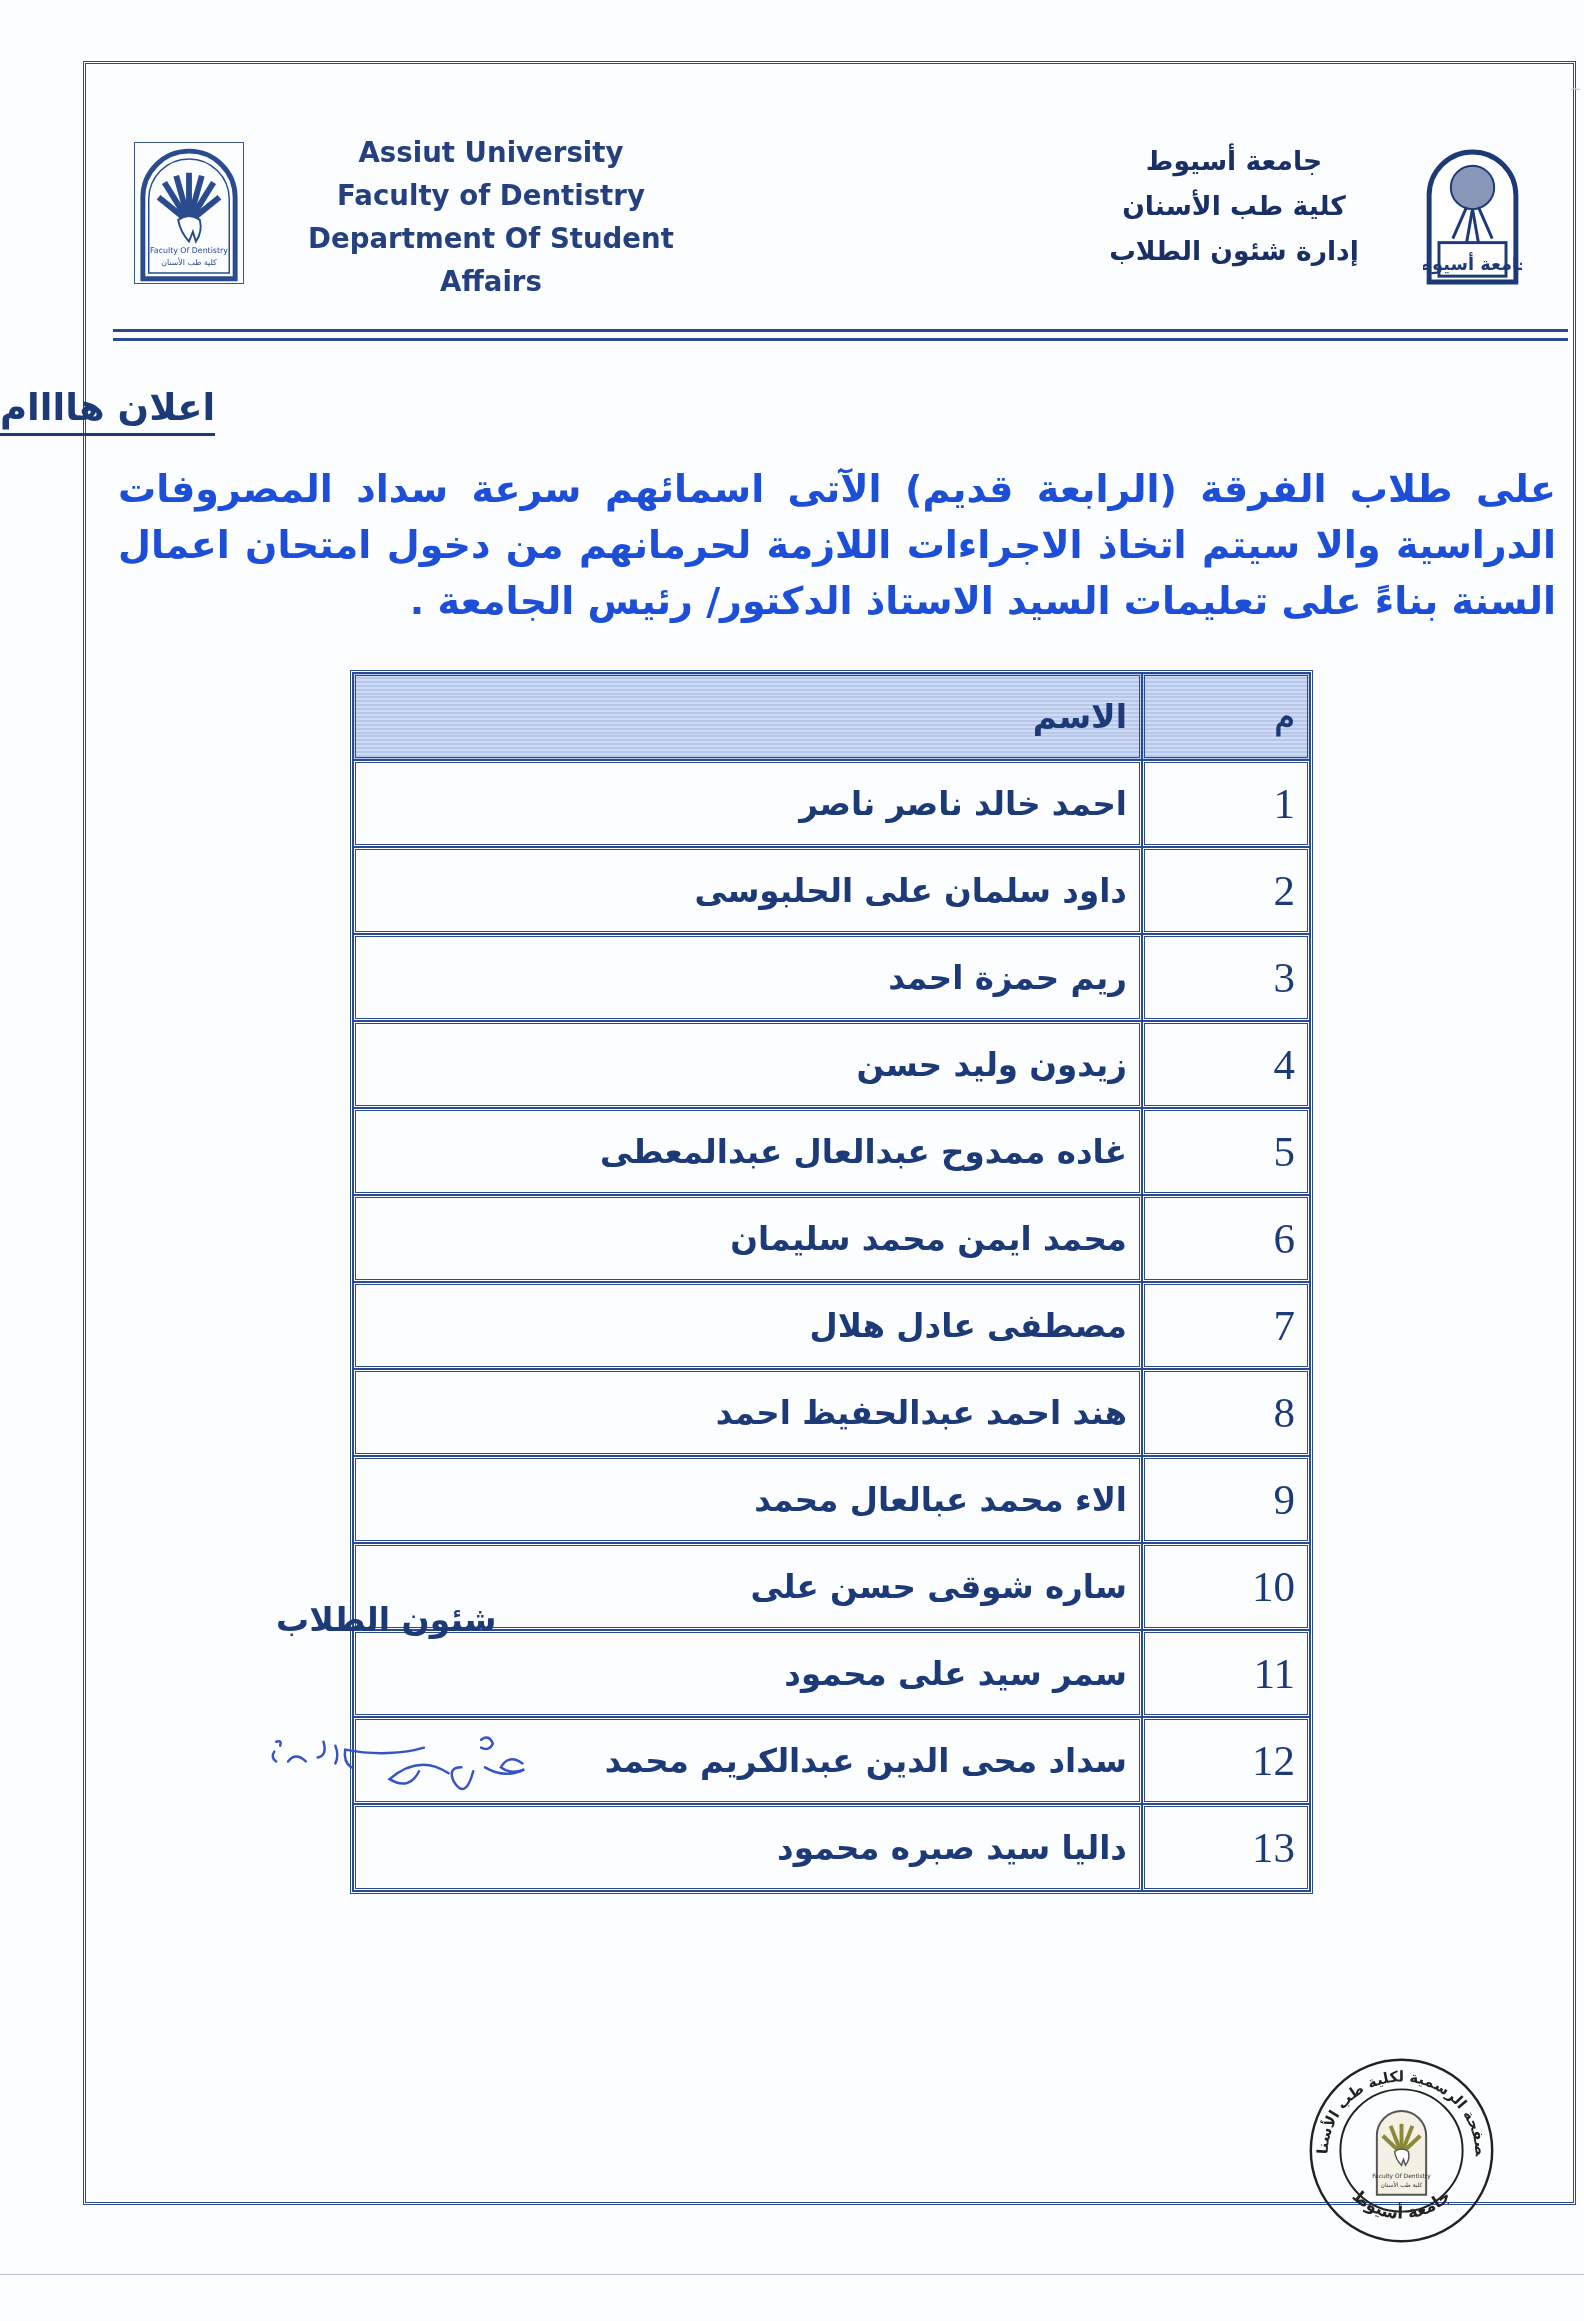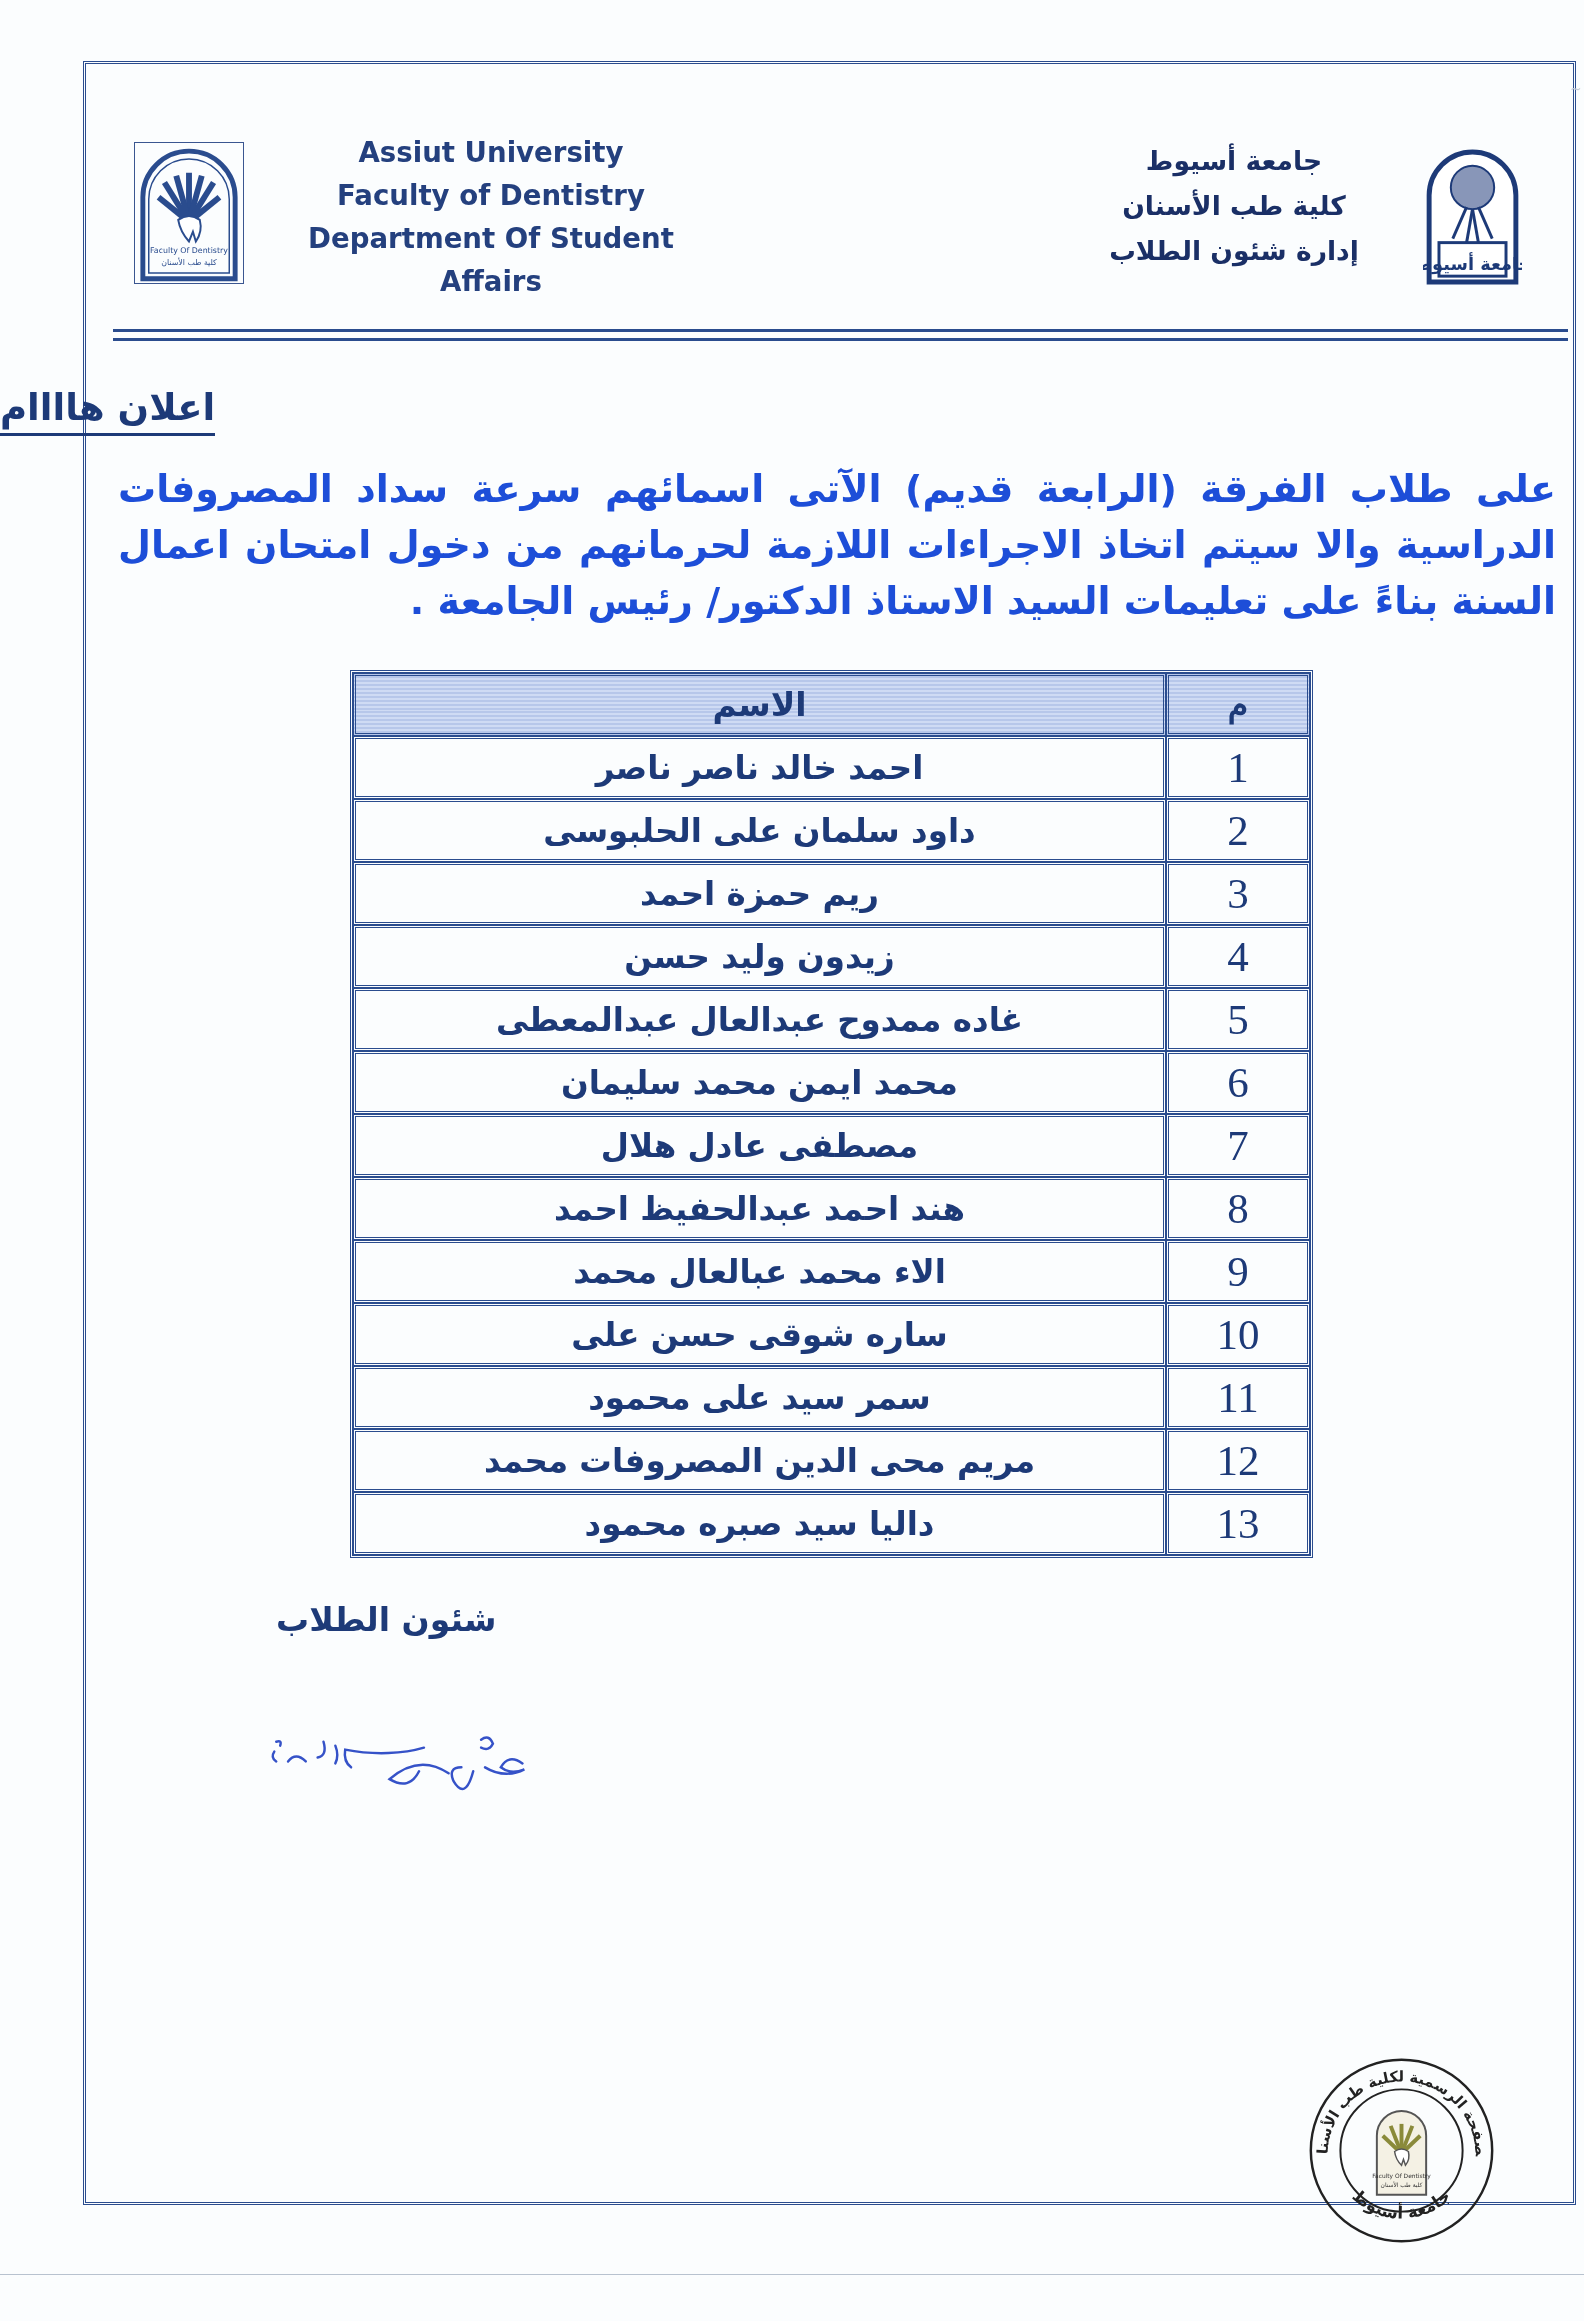--- a/index.html
+++ b/index.html
@@ -63,22 +63,22 @@
     }
     .table {
       position: absolute; left: 350px; top: 670px;
       width: 963px;
       border: 3px double #2a4c8e;
       border-collapse: separate; border-spacing: 0;
       direction: rtl;
     }
     .table td, .table th {
       border: 3px double #2a4c8e;
-      height: 57px; padding: 0;
-      text-align: center; vertical-align: middle;
+      height: 57px; padding: 12px;
+      text-align: right; vertical-align: middle;
     }
     .table th {
       background: repeating-linear-gradient(0deg, #b7c7ea 0 2px, #cfdbf4 2px 3.9px);
       font-weight: bold; font-size: 33px; color: #1d3a78;
       height: 57px;
     }
     .col-num { width: 138px; font-family: "Liberation Serif", serif; font-size: 43px; color: #1d3a78; }
     .col-name { font-weight: bold; font-size: 32.5px; color: #1d3a78; }
     .signature-label {
       position: absolute; left: 276px; top: 1600px;
@@ -209,21 +209,21 @@
     <tr>
         <td class="col-num">10</td>
         <td class="col-name">ساره شوقى حسن على</td>
       </tr>
     <tr>
         <td class="col-num">11</td>
         <td class="col-name">سمر سيد على محمود</td>
       </tr>
     <tr>
         <td class="col-num">12</td>
-        <td class="col-name">مريم محى الدين المصروفات محمد</td>
+        <td class="col-name">سداد محى الدين عبدالكريم محمد</td>
       </tr>
     <tr>
         <td class="col-num">13</td>
         <td class="col-name">داليا سيد صبره محمود</td>
       </tr>
   </tbody>
 </table>
 
 <div class="signature-label">شئون الطلاب</div>
 <div class="signature-scrawl">

